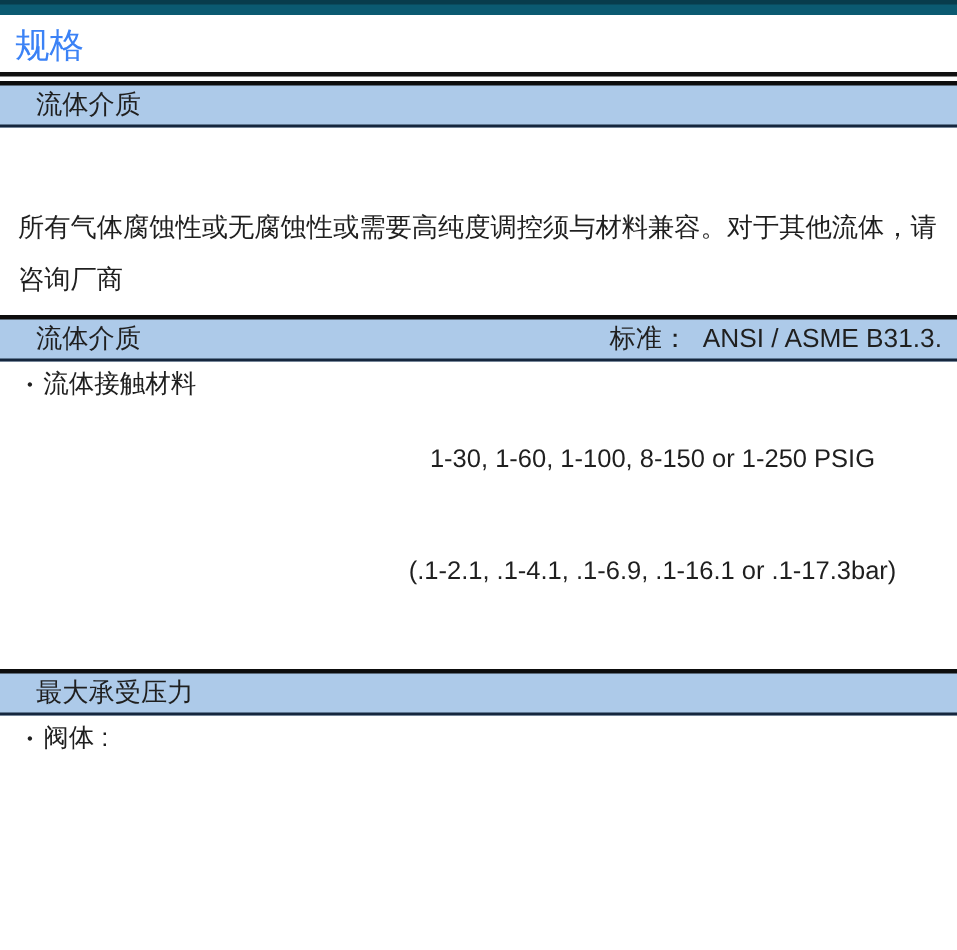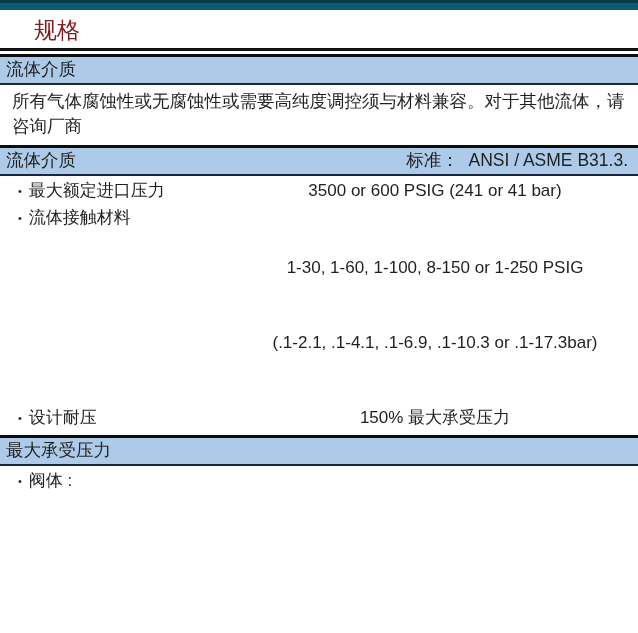--- a/index.html
+++ b/index.html
@@ -6,44 +6,44 @@
   body {
     width:638px; height:633px;
     background:#ffffff;
     color:#1f1f1f;
     font-family:"Liberation Sans","DejaVu Sans",sans-serif;
     font-size:17px;
     overflow:hidden;
   }
   .topbar { height:7px; background:#0b5a71; border-top:3px solid #083c4c; }
   .page-title {
-    color:#7f1d1d;
+    color:#3b82f6;
     font-size:23px;
     line-height:27px;
     padding:7px 0 2px 10px;
     font-weight:400;
-    margin-left:24px;
   }
   .title-rule { border:0; border-top:3px solid #111111; margin:2px 0 3px 0; }
   .band {
     background:#adcae9;
     border-top:3px solid #0d0d0d;
     border-bottom:2.5px solid #15263d;
-    padding:2px 10px 3px 6px;
+    padding:2px 10px 3px 24px;
     display:flex;
     justify-content:space-between;
     align-items:baseline;
     font-size:17.5px;
     line-height:21px;
   }
   .band-right { white-space:pre; }
   .para {
-    padding:4px 10px 6px 12px;
-    line-height:25px;
+    padding:18px 10px 6px 12px;
+    line-height:35px;
     font-size:17.5px;
+    margin-top:31px;
   }
   .rows { padding:2px 0 3px 0; }
   .row { display:flex; line-height:25px; padding:0 8px 0 18px; }
   .label-cell { flex:0 0 222px; white-space:pre; }
   .bullet { font-size:11px; display:inline-block; vertical-align:baseline; position:relative; top:-1px; margin-right:7px; }
   .value-cell { flex:1 1 auto; white-space:pre; }
   .val-center { text-align:center; }
   .val-right { text-align:right; }
 </style>
 </head>
@@ -58,33 +58,25 @@
   <span class="band-title">流体介质</span>
 </div>
 <div class="para">所有气体腐蚀性或无腐蚀性或需要高纯度调控须与材料兼容。对于其他流体，请咨询厂商</div>
 
 <div class="band">
   <span class="band-title">流体介质</span>
   <span class="band-right">标准：  ANSI / ASME B31.3.</span>
 </div>
 <div class="rows">
   <div class="row">
-    <div class="label-cell"><span class="bullet">•</span><span>最大额定进口压力</span></div>
-    <div class="value-cell val-center"><div>3500 or 600 PSIG (241 or 41 bar)</div></div>
-  </div>
-  <div class="row">
     <div class="label-cell"><span class="bullet">•</span><span>流体接触材料</span></div>
     <div class="value-cell val-center">
       <div>1-30, 1-60, 1-100, 8-150 or 1-250 PSIG</div>
-      <div>(.1-2.1, .1-4.1, .1-6.9, .1-10.3 or .1-17.3bar)</div>
+      <div>(.1-2.1, .1-4.1, .1-6.9, .1-16.1 or .1-17.3bar)</div>
     </div>
-  </div>
-  <div class="row">
-    <div class="label-cell"><span class="bullet">•</span><span>设计耐压</span></div>
-    <div class="value-cell val-center"><div>150% 最大承受压力</div></div>
   </div>
 </div>
 
 <div class="band">
   <span class="band-title">最大承受压力</span>
 </div>
 <div class="rows">
   <div class="row">
     <div class="label-cell"><span class="bullet">•</span><span>阀体 :</span></div>
     <div class="value-cell val-right">

